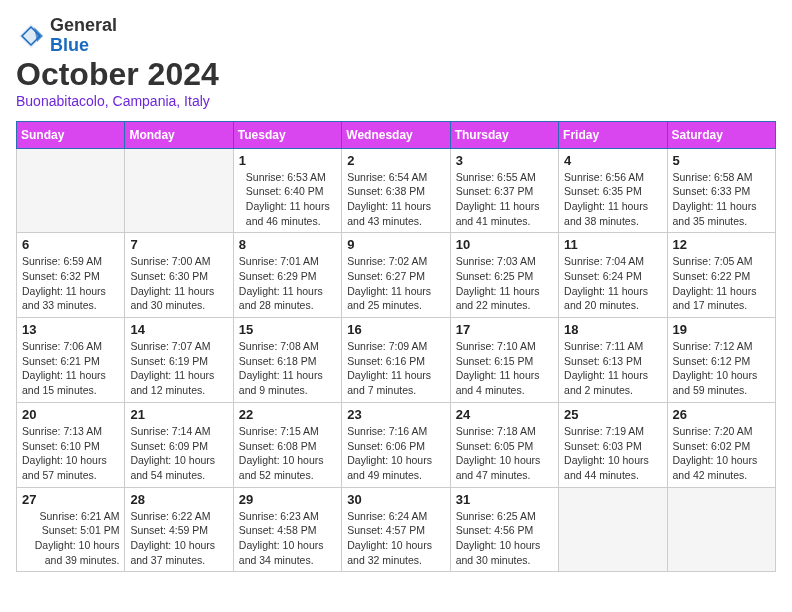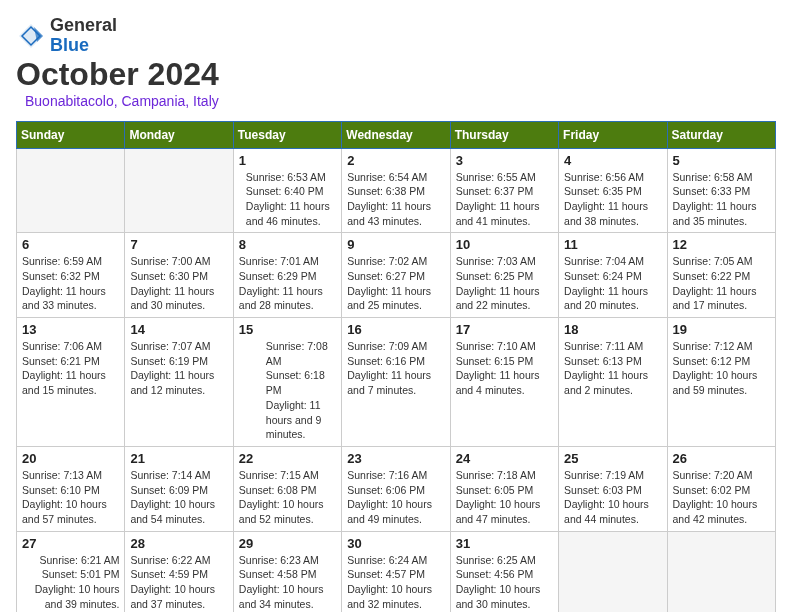--- a/index.html
+++ b/index.html
@@ -27,38 +27,38 @@
       font-weight: bold;
       line-height: 1.1;
     }
     .logo-general { color: #333; }
     .logo-blue { color: #1a6bbf; }
     .logo-icon {
       width: 30px;
       height: 30px;
     }
     .title-block {
-      text-align: right;
+      text-align: left;
     }
     .month-title {
       font-size: 32px;
       font-weight: bold;
       color: #333;
     }
     .subtitle {
       font-size: 14px;
       color: #6d28d9;
     }
     .calendar {
       width: 100%;
       border-collapse: collapse;
       font-size: 11px;
     }
     .calendar th {
-      background: #4d7c0f;
+      background: #d946ef;
       color: #fff;
       padding: 6px 4px;
       text-align: left;
       font-size: 12px;
       border: 1px solid #2a6db5;
     }
     .calendar td {
       border: 1px solid #ccc;
       padding: 4px 5px;
       vertical-align: top;
@@ -202,21 +202,21 @@
 Daylight: 11 hours and 15 minutes.</div>
         </td>
         <td>
           <span class="day-num">14</span>
           <div class="day-info" style="white-space: pre-wrap;">Sunrise: 7:07 AM
 Sunset: 6:19 PM
 Daylight: 11 hours and 12 minutes.</div>
         </td>
         <td>
           <span class="day-num">15</span>
-          <div class="day-info" style="white-space: pre-wrap; margin-left: 27px;">Sunrise: 7:08 AM
+          <div class="day-info" style="white-space: pre-wrap;">Sunrise: 7:08 AM
 Sunset: 6:18 PM
 Daylight: 11 hours and 9 minutes.</div>
         </td>
         <td>
           <span class="day-num">16</span>
           <div class="day-info" style="white-space: pre-wrap;">Sunrise: 7:09 AM
 Sunset: 6:16 PM
 Daylight: 11 hours and 7 minutes.</div>
         </td>
         <td>

